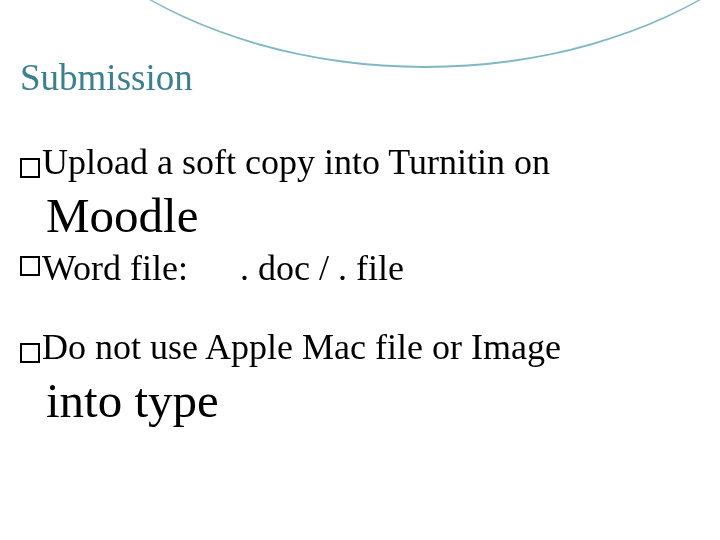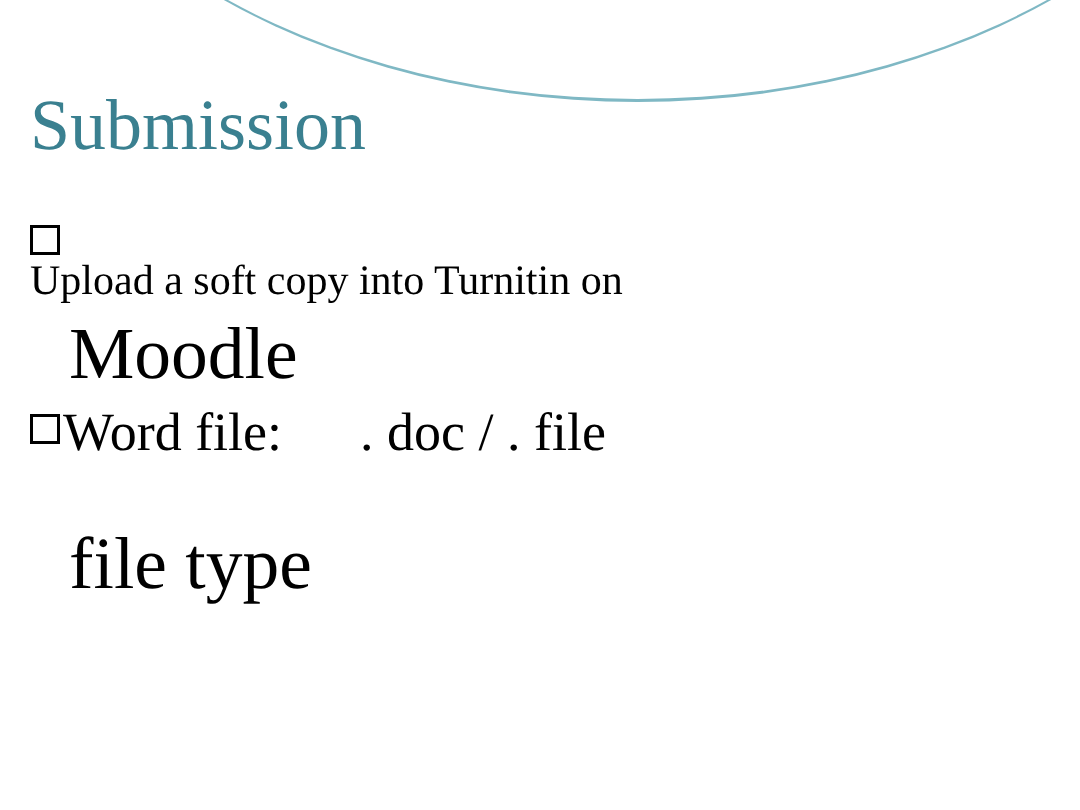--- a/index.html
+++ b/index.html
@@ -48,40 +48,39 @@
       width: 870px;
       height: 600px;
       border-radius: 50%;
       border-bottom: 2px solid #7fb8c4;
       background: transparent;
     }
     .title {
       position: absolute;
       top: 56px;
       left: 20px;
-      font-size: 48px;
+      font-size: 37px;
       color: #3a8090;
       font-weight: normal;
     }
     .content {
       position: absolute;
       top: 140px;
       left: 20px;
       right: 28px;
       color: #000000;
     }
     .bullet-group {
       margin-bottom: 34px;
     }
     .bullet-line {
       display: flex;
-      align-items: flex-start;
-      font-size: 28px;
+      align-items: center;
+      font-size: 36px;
       line-height: 1.25;
-      flex-direction: column;
     }
     .bullet-icon {
       display: inline-block;
       width: 20px;
       height: 20px;
       border: 2.5px solid #000;
       margin-top: 10px;
       margin-right: 2px;
       flex-shrink: 0;
     }
@@ -131,16 +130,20 @@
       <span class="word-label">
         <span class="bullet-icon"></span>
         <span>Word file:</span>
       </span>
       <span class="gap"></span>
       <span>. doc / . file</span>
     </div>
   </div>
 
   <div class="bullet-group">
-    <div class="indent-continue">file type</div>
+    <div class="bullet-line">
+      <span class="bullet-icon"></span>
+      <span class="bullet-text">Do not use Apple Mac file or Image</span>
+    </div>
+    <div class="indent-continue">into type</div>
   </div>
 
 </div>
 
 </body></html>

